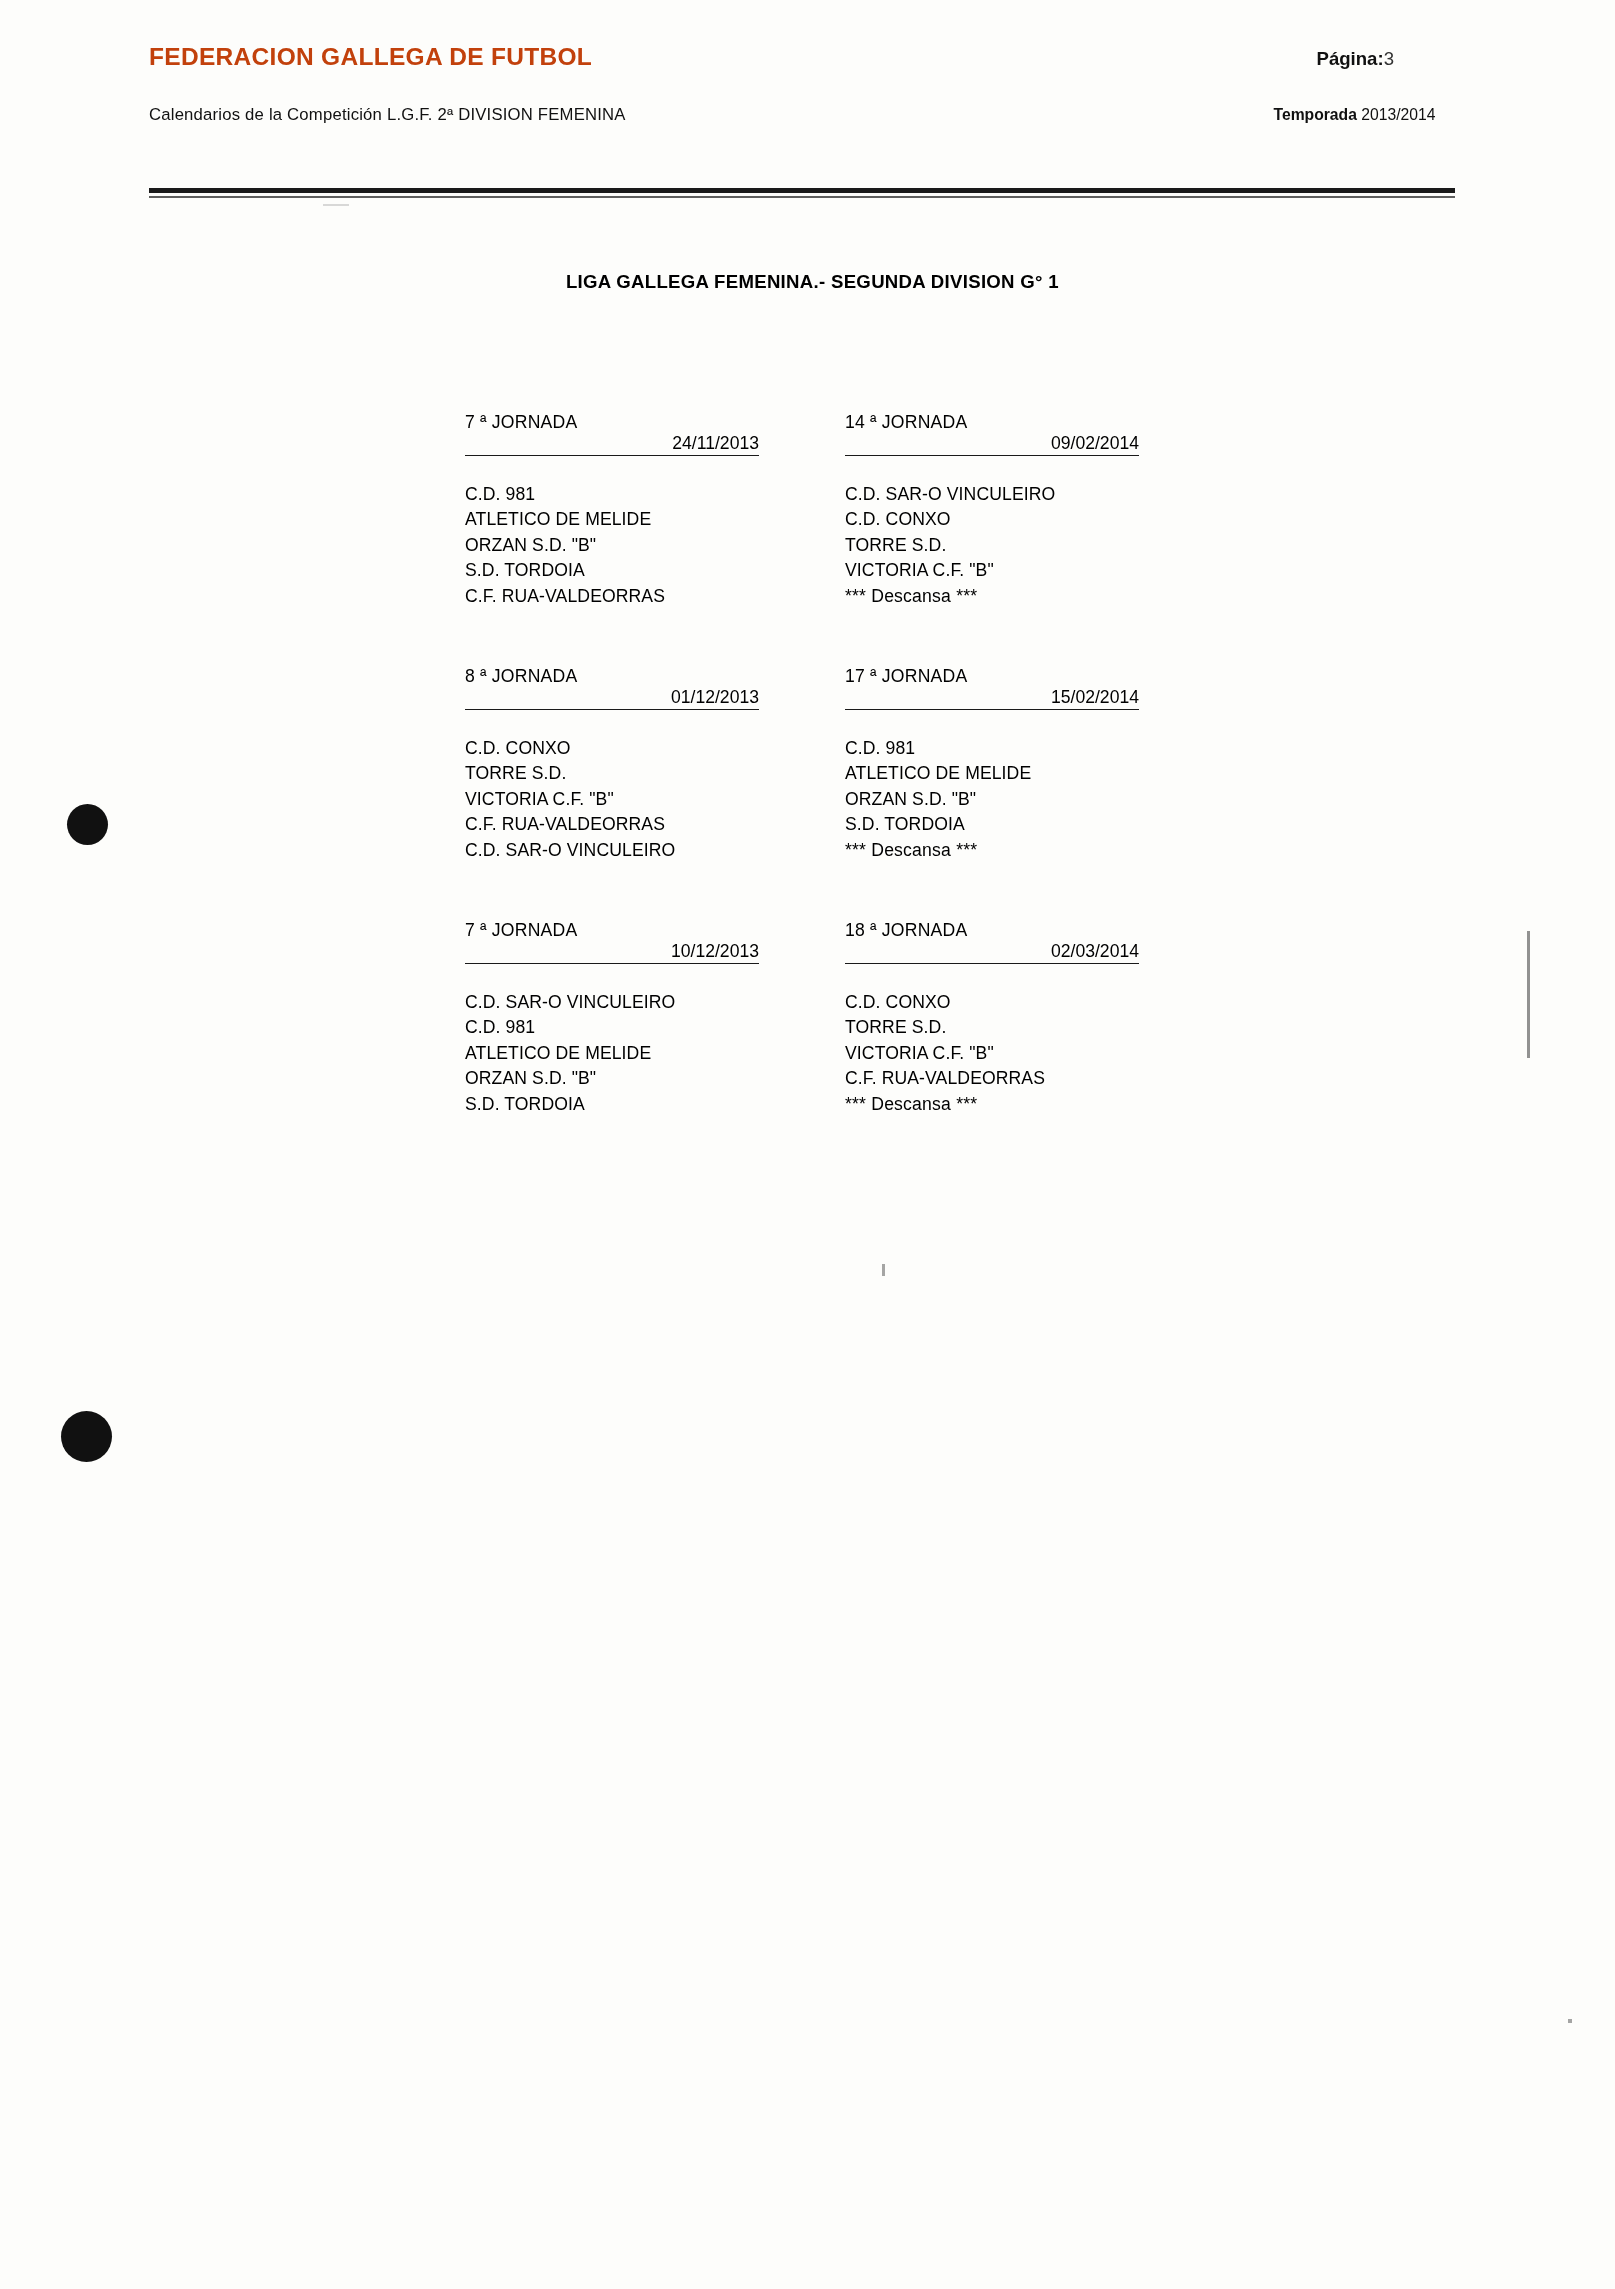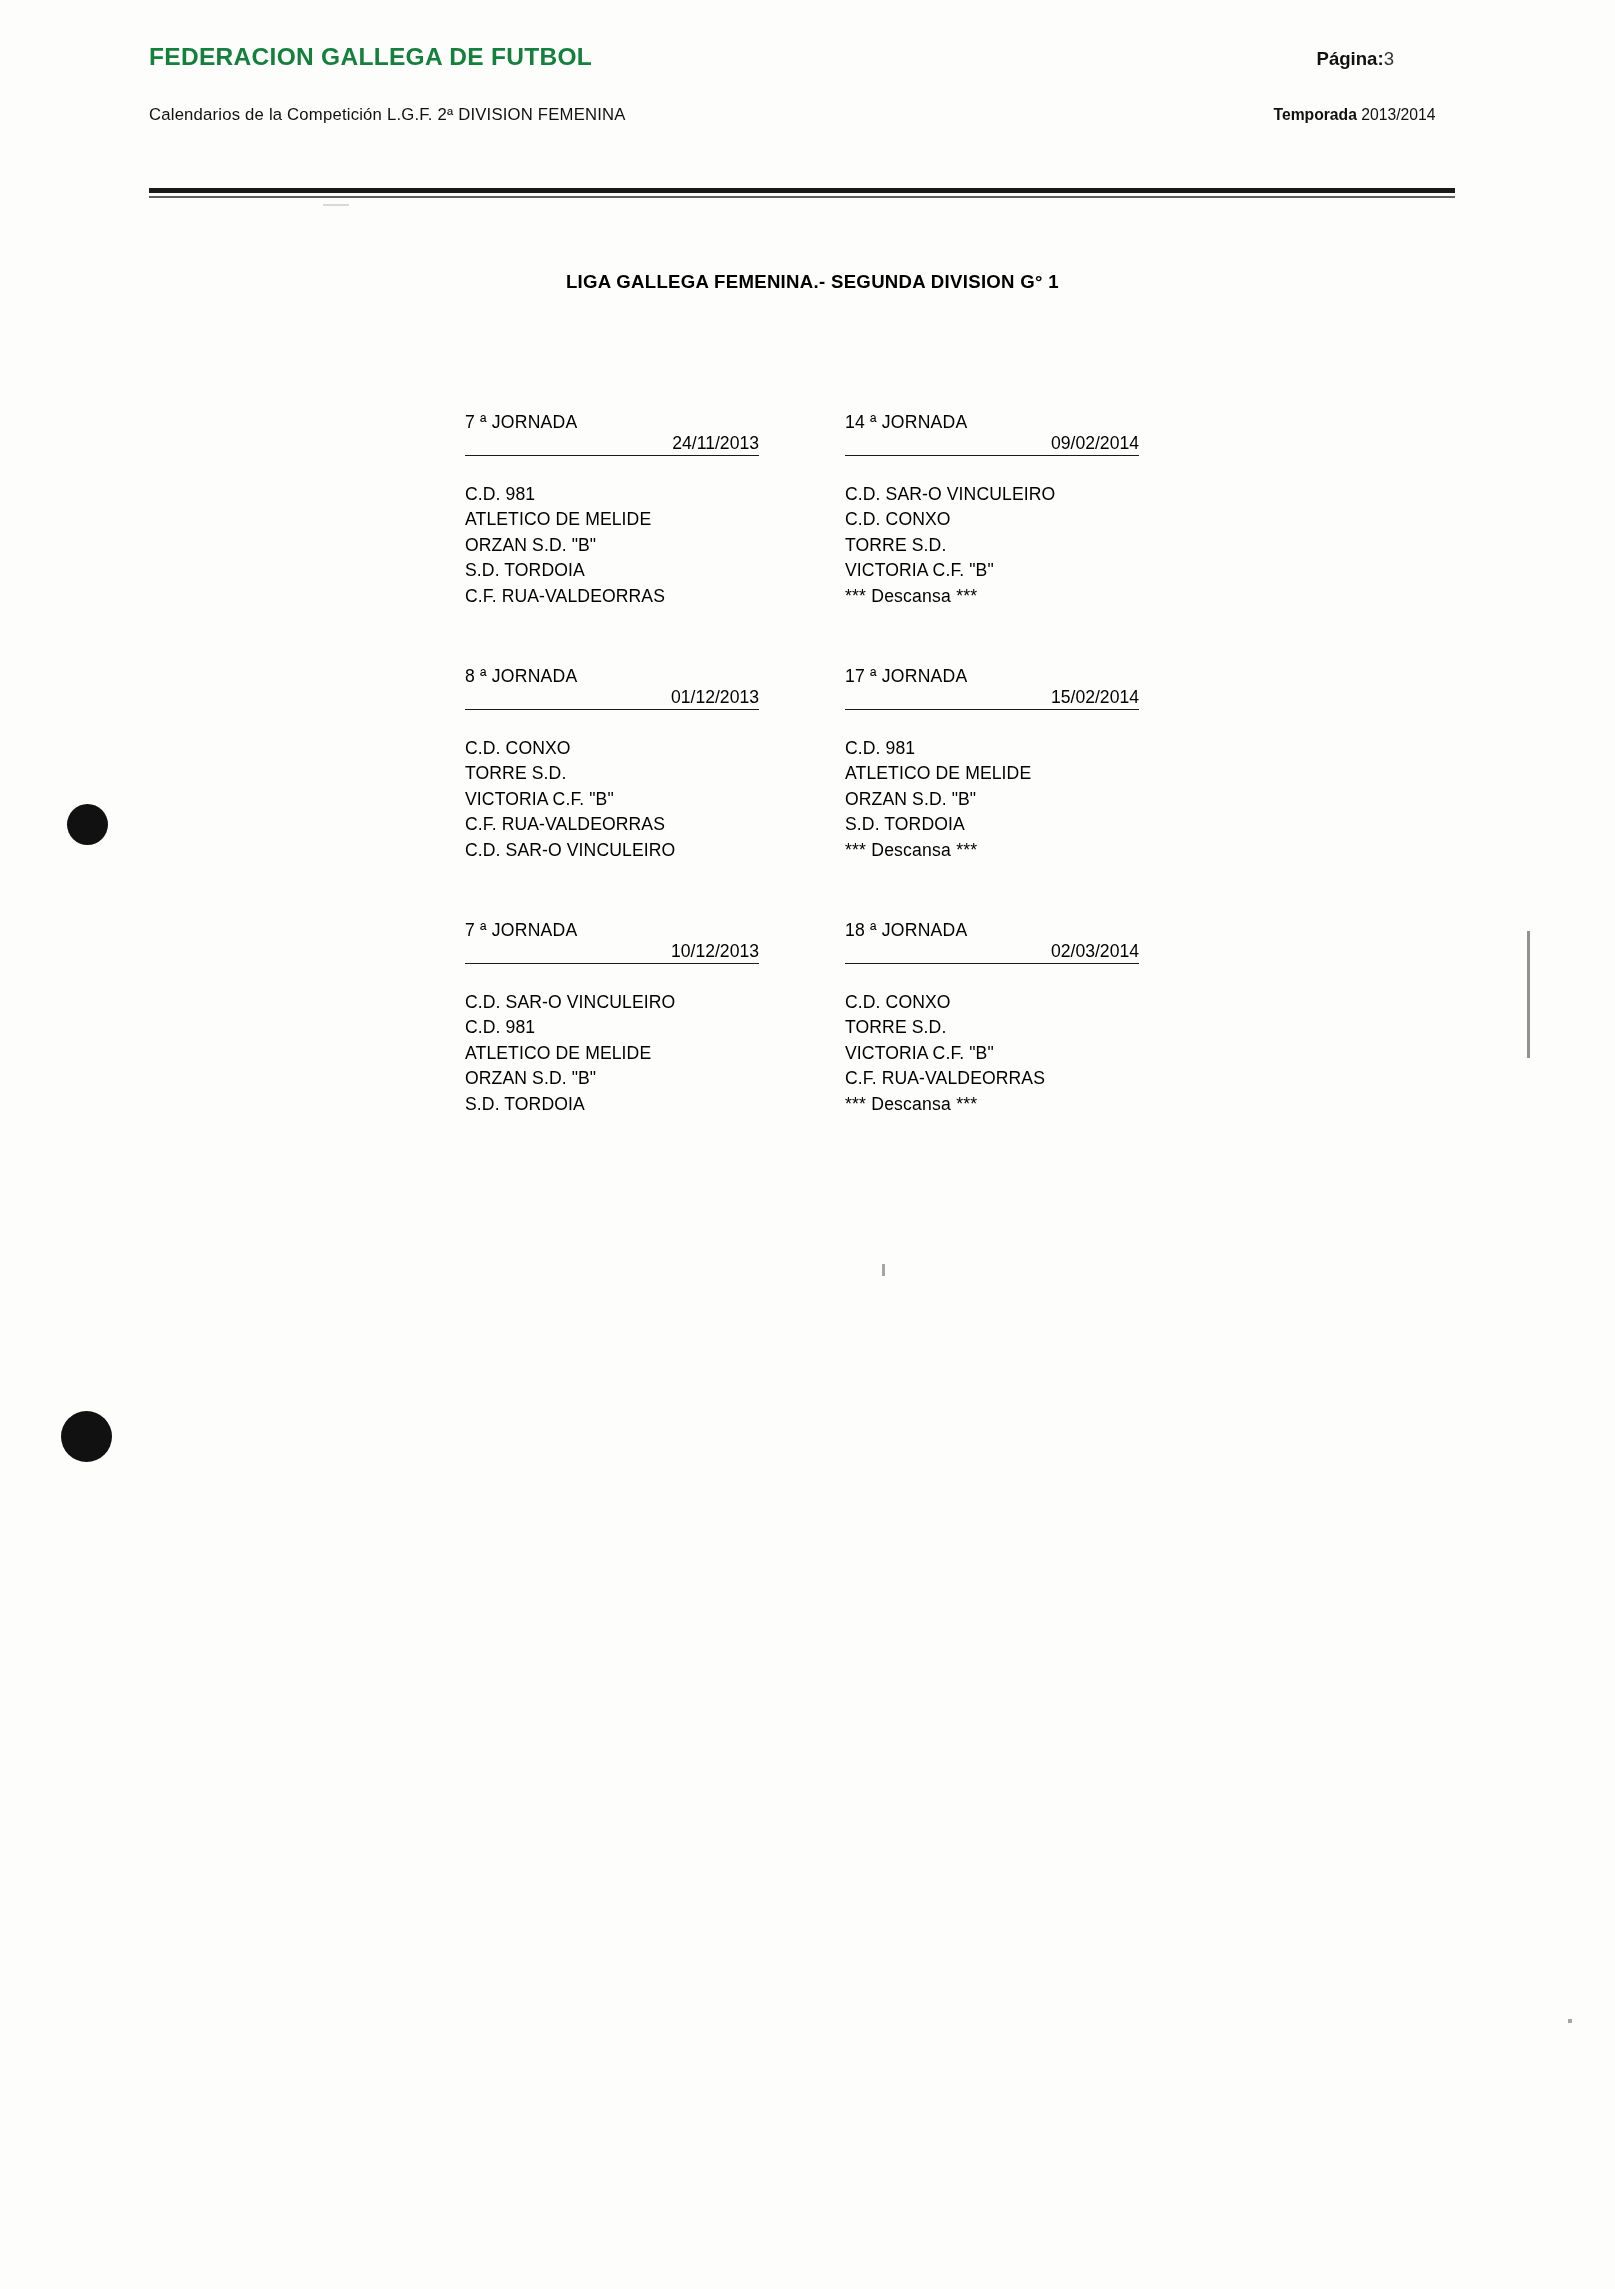--- a/index.html
+++ b/index.html
@@ -33,21 +33,21 @@
   }
   .header-row1 {
     display: flex;
     align-items: baseline;
     justify-content: space-between;
   }
   .org-title {
     font-size: 24.5px;
     font-weight: bold;
     letter-spacing: 0.3px;
-    color: #15803d;
+    color: #c2410c;
   }
   .page-label-wrap {
     display: flex;
     align-items: baseline;
     margin-right: 59px;
   }
   .page-label {
     font-size: 18.6px;
     font-weight: bold;
     color: #111;

